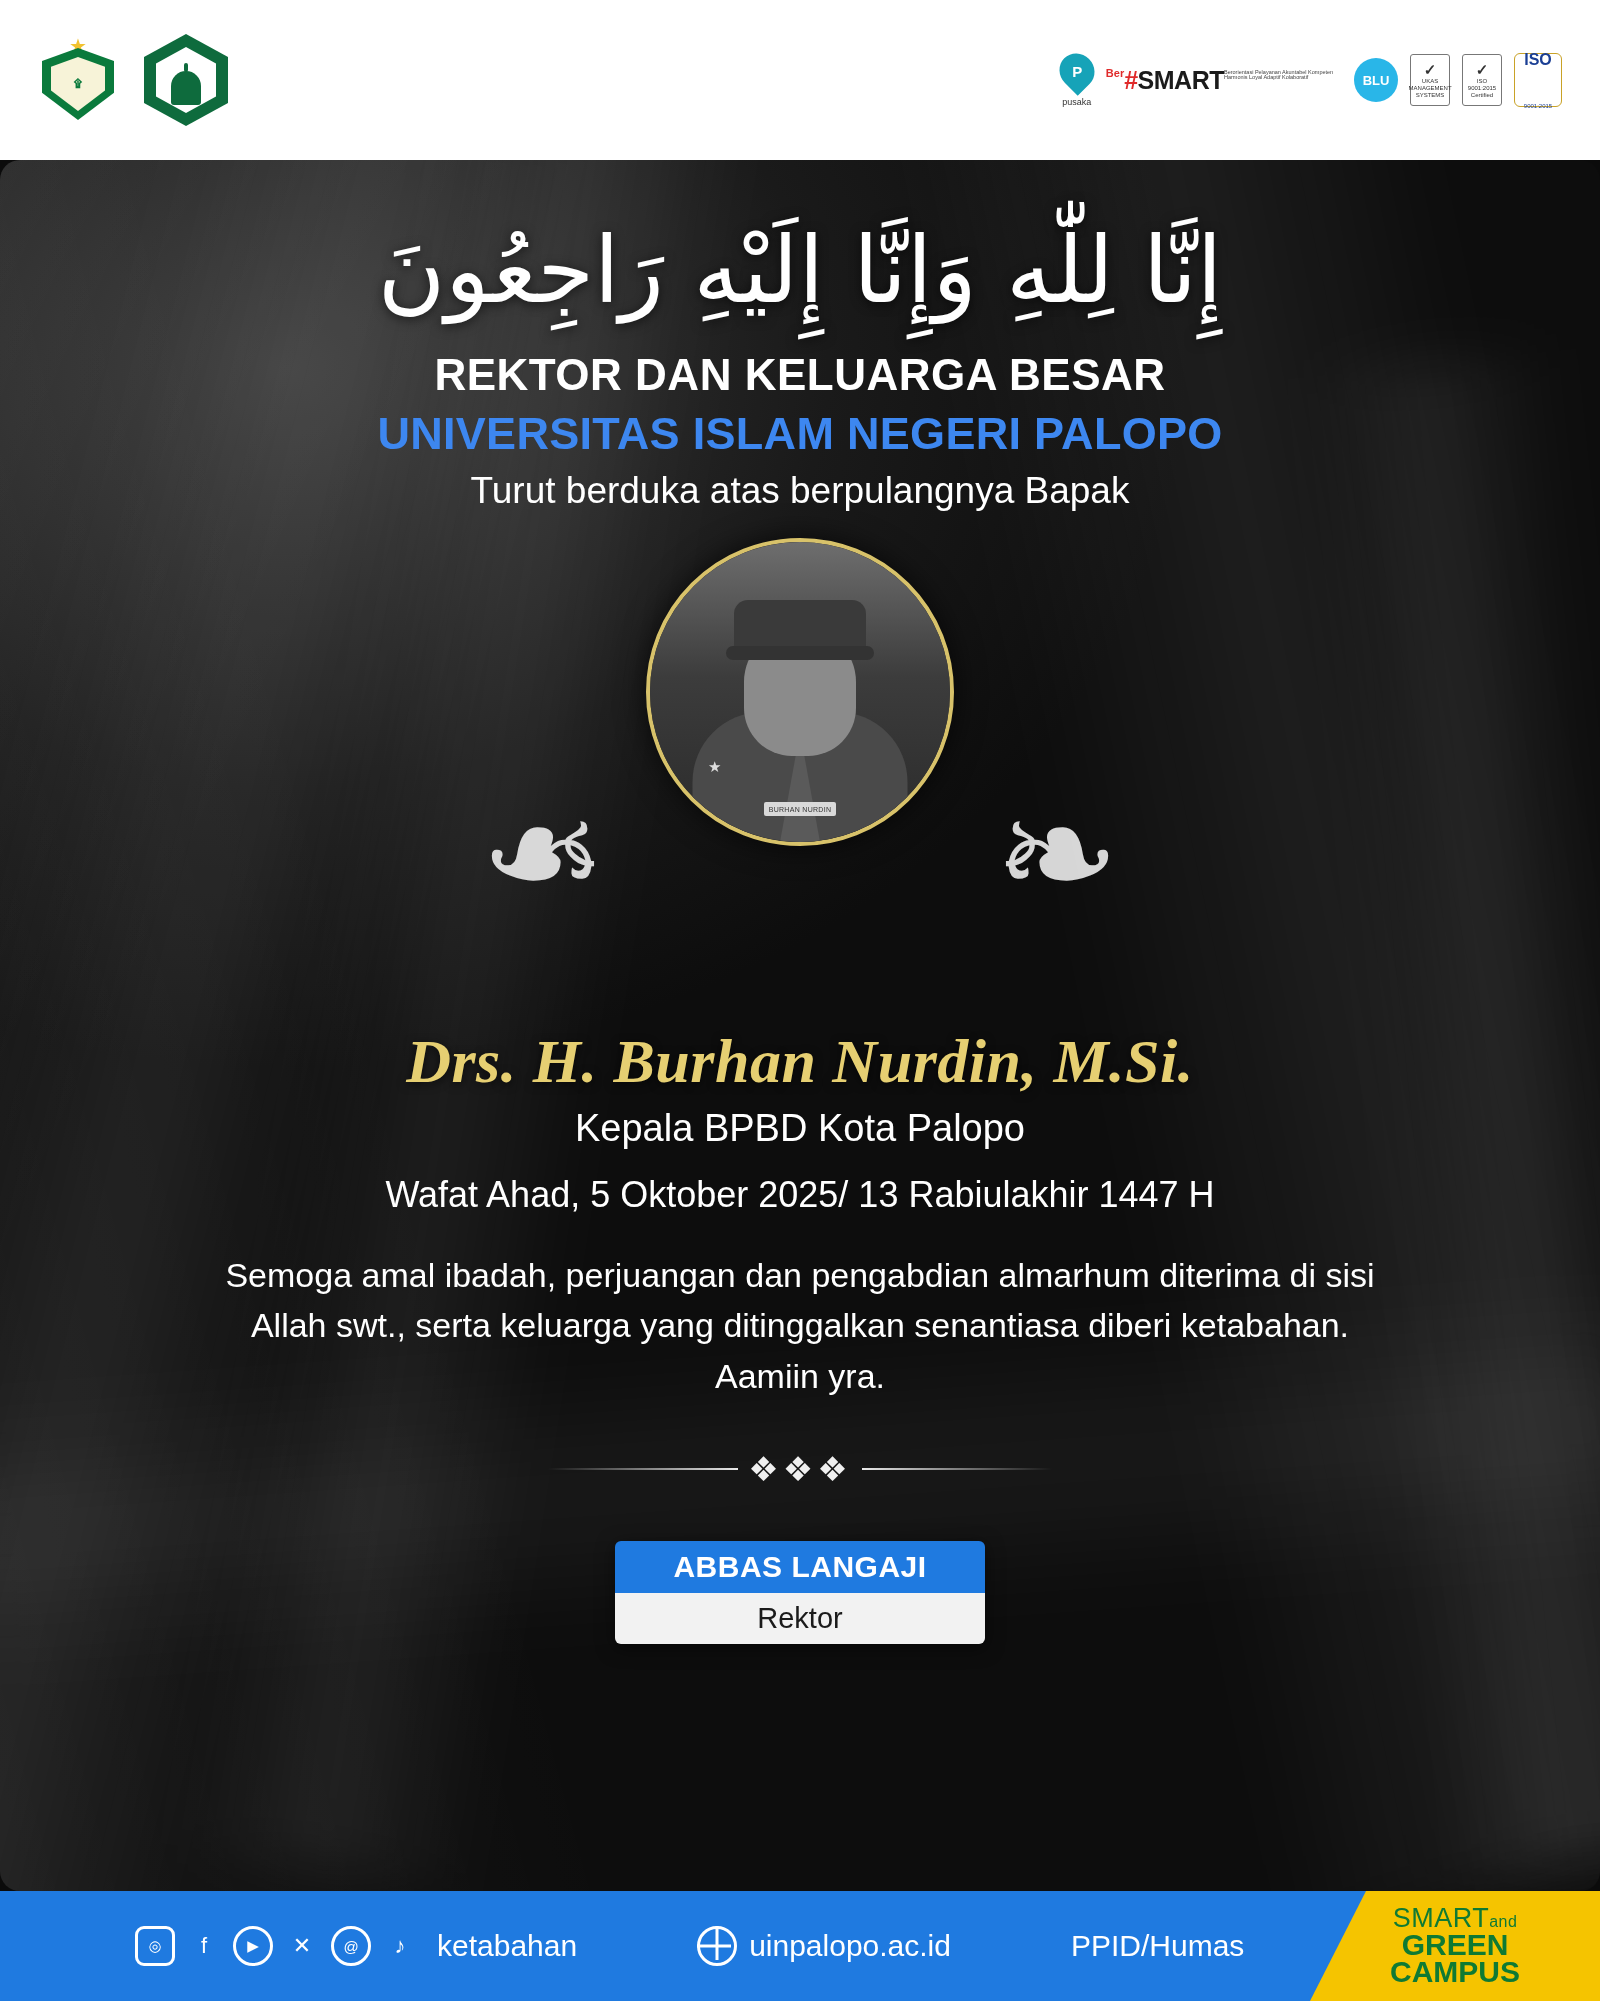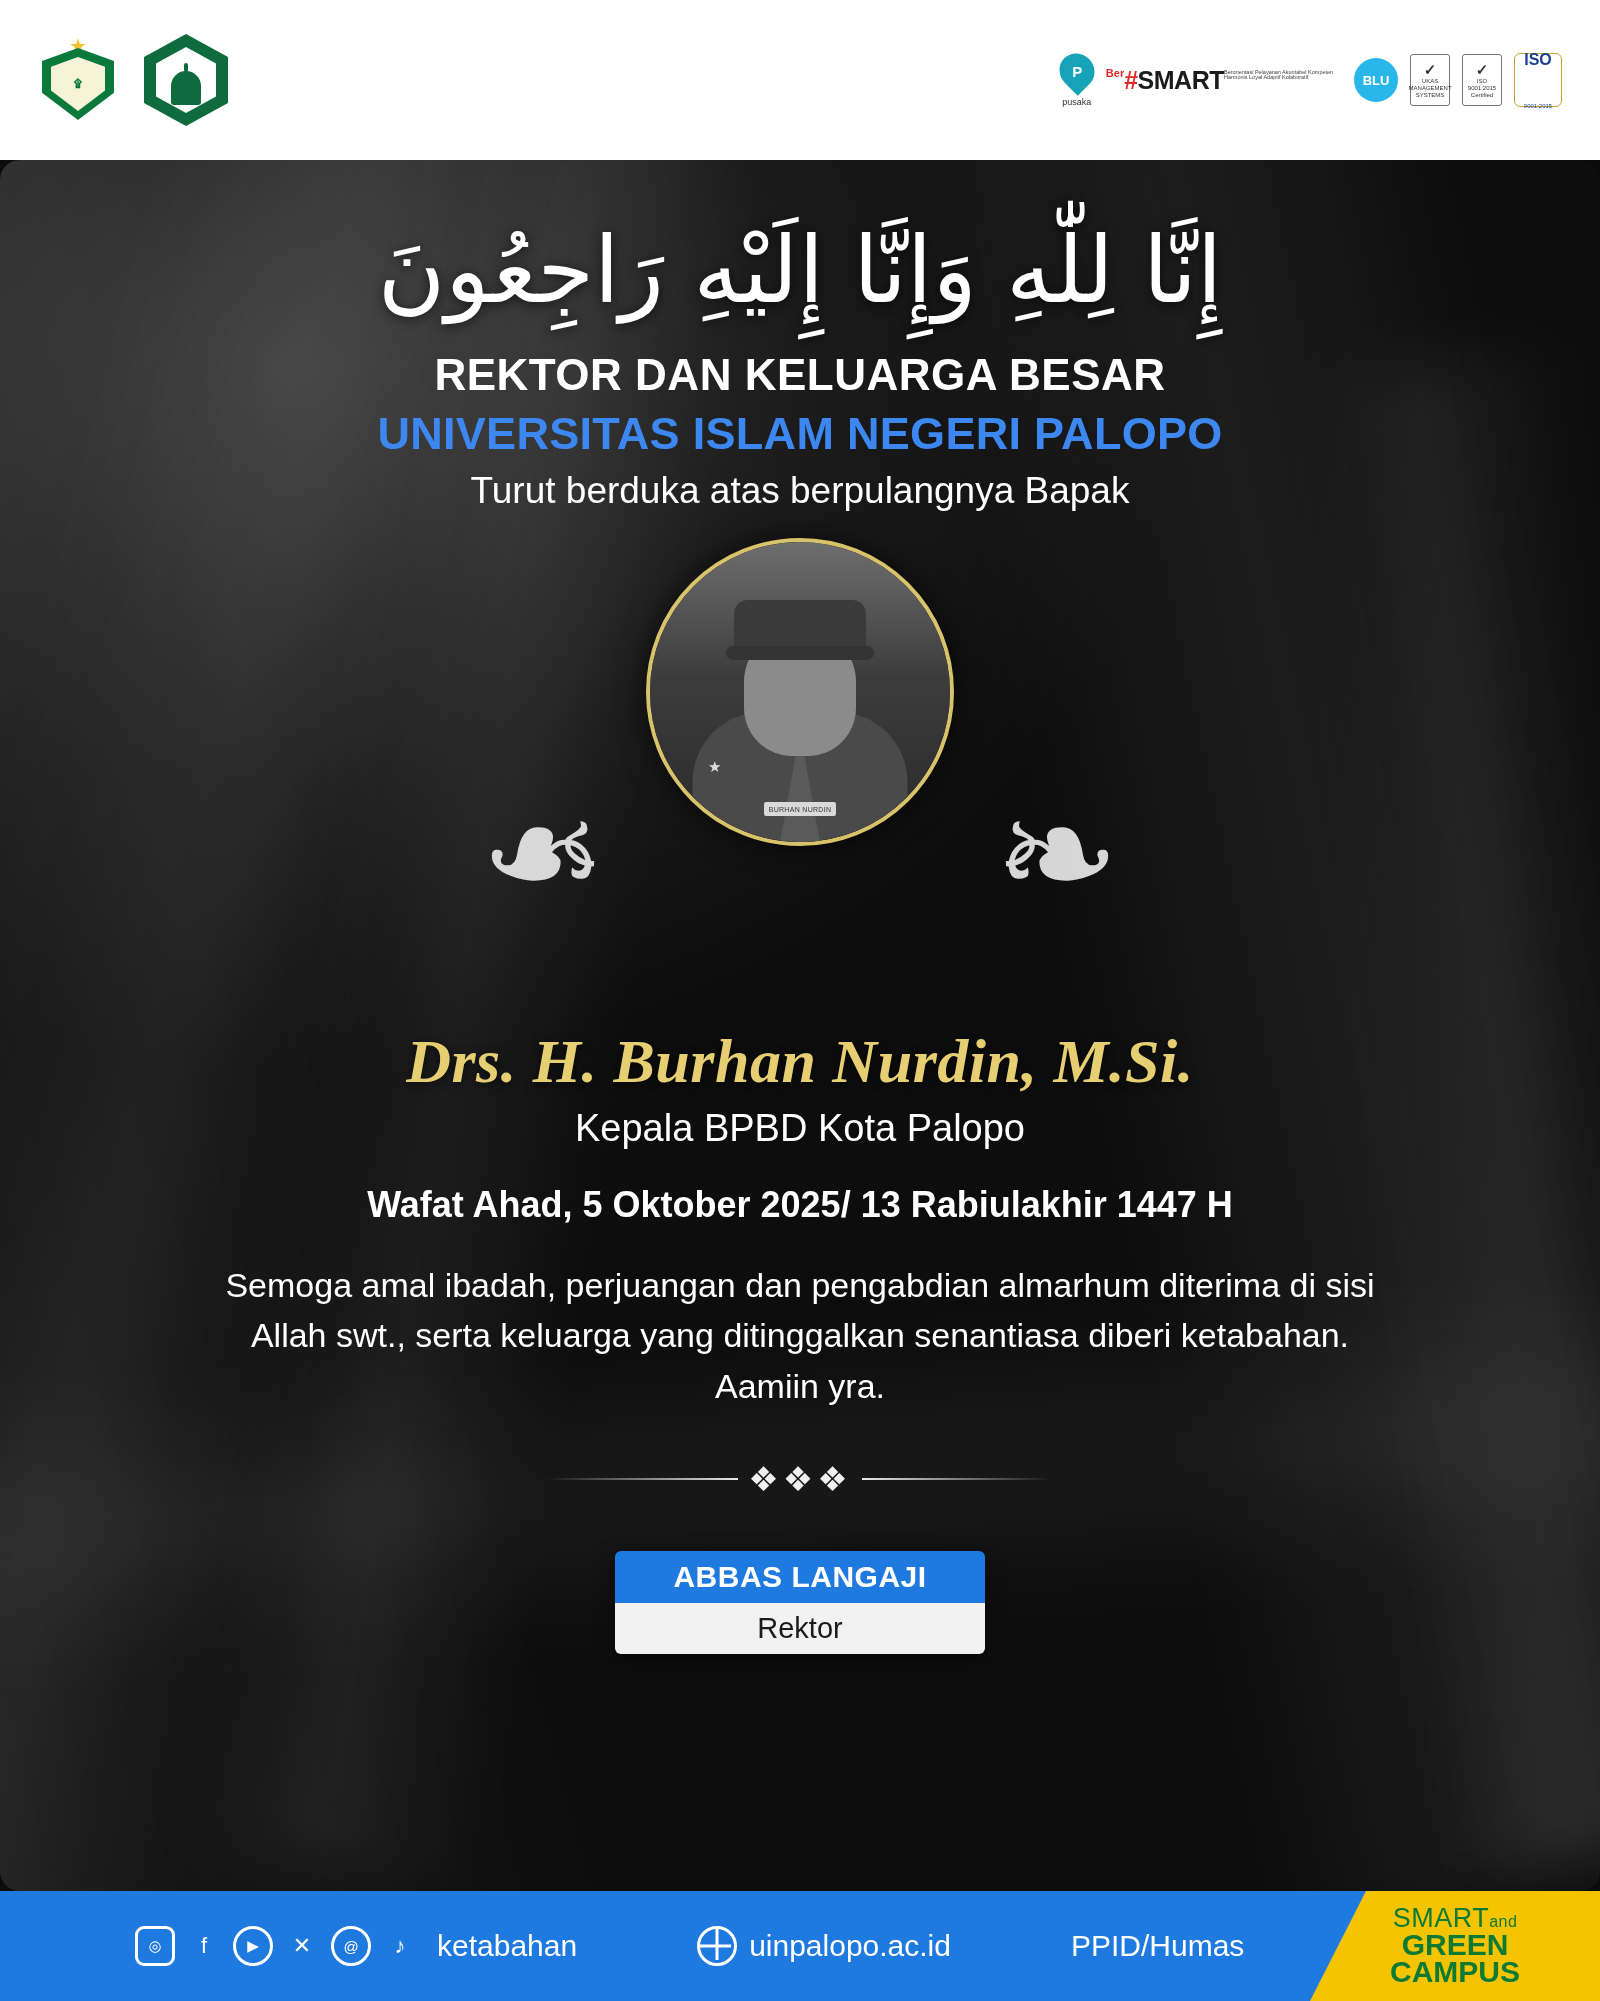--- a/index.html
+++ b/index.html
@@ -160,21 +160,21 @@
     display:flex;align-items:center;justify-content:center;letter-spacing:.3px;}
   .ph-star{position:absolute;left:58px;bottom:66px;color:#ddd;font-size:15px;}
 
   
   .name{
     margin-top:18px;color:#e6cf72;font-family:"Liberation Serif", serif;
     font-size:62px;font-style:italic;font-weight:bold;letter-spacing:0.5px;
     text-shadow:0 2px 10px rgba(0,0,0,.6);
   }
   .position{margin-top:10px;color:#ffffff;font-size:38px;}
-  .wafat{margin-top:34px;color:#ffffff;font-size:36px;font-weight:bold;}
+  .wafat{margin-top:24px;color:#ffffff;font-size:36px;}
   .doa{
     margin:34px auto 0;color:#ffffff;font-size:34px;line-height:1.48;max-width:1180px;
   }
 
   
   .ornament{
     margin-top:48px;color:#f0f0f0;font-size:30px;letter-spacing:4px;
     display:flex;align-items:center;justify-content:center;gap:10px;
   }
   .orn-line{width:190px;height:2px;background:linear-gradient(to right,rgba(255,255,255,0),#e9e9e9);}

